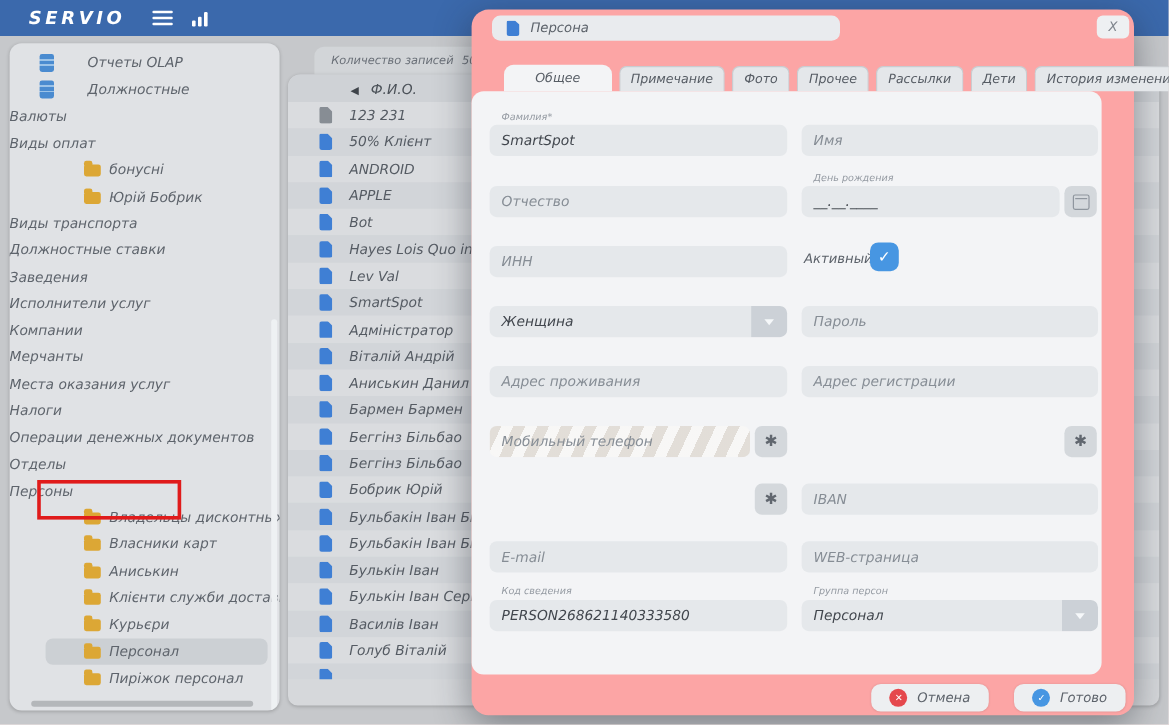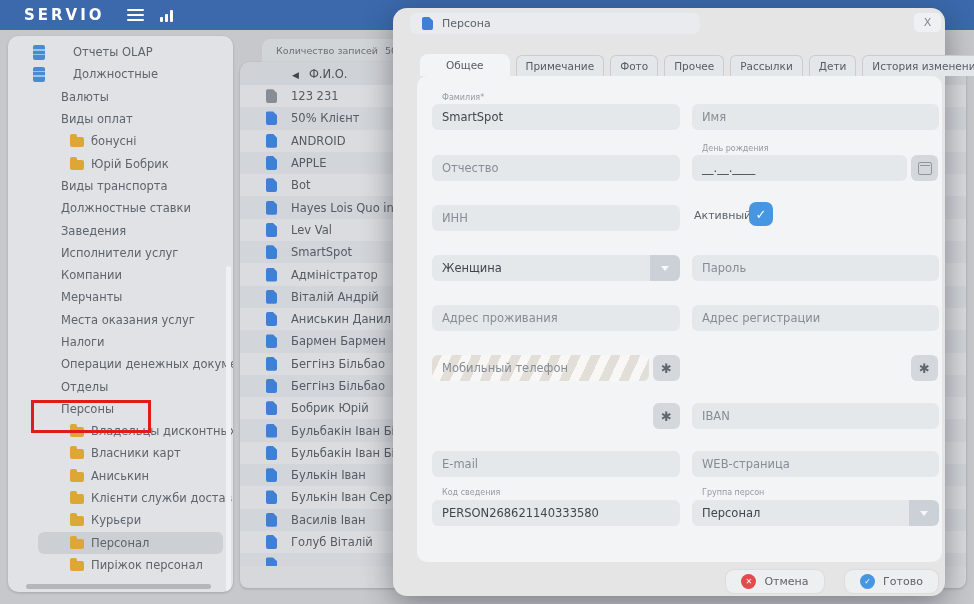--- a/index.html
+++ b/index.html
@@ -1,32 +1,32 @@
 <!DOCTYPE html>
 <html><head>
 <meta charset="utf-8">
 <style>
   html,body{margin:0;padding:0;}
   .screen{position:relative;width:974px;height:604px;overflow:hidden;background:#c6c8cb;
-    font-family:"DejaVu Sans",sans-serif;-webkit-font-smoothing:antialiased;}
+    font-family:"DejaVu Sans",sans-serif;font-style:italic;-webkit-font-smoothing:antialiased;}
   
   .topbar{position:absolute;left:0;top:0;width:974px;height:30px;background:#3b69ac;display:flex;align-items:center;z-index:5;}
   .logo{color:#fff;font-size:15px;font-weight:700;letter-spacing:3px;margin-left:24px;}
   .menu-ic{width:17px;height:12px;margin-left:22px;display:flex;flex-direction:column;justify-content:space-between;cursor:pointer;}
   .menu-ic i{height:2px;background:#fff;border-radius:1px;}
   .chart-ic{margin-left:16px;display:flex;align-items:flex-end;gap:2px;height:13px;}
   .chart-ic i{width:3px;background:#fff;border-radius:1px;}
   .chart-ic i:nth-child(1){height:5px}.chart-ic i:nth-child(2){height:8px}.chart-ic i:nth-child(3){height:12px}
   
   .sidebar{position:absolute;left:8px;top:36px;width:225px;height:556px;background:#e0e2e5;
     border-radius:10px;box-shadow:0 1px 3px rgba(0,0,0,.18);z-index:2;overflow:hidden;}
   .tree{padding-top:5px;}
   .titem{height:22.3px;display:flex;align-items:center;gap:7px;font-size:11.5px;color:#5e646c;cursor:pointer;white-space:nowrap;}
   .titem[data-css~="lvl0"]{padding-left:25px;gap:28px;}
-  .titem[data-css~="lvl1"]{padding-left:53px;}
+  .titem[data-css~="lvl1"]{}
   .titem[data-css~="lvl2"]{padding-left:62px;}
   .titem[data-css~="selected"]{background:#ccd0d4;border-radius:6px;margin-left:30px;margin-right:10px;padding-left:32px;}
   .ticon{display:none;flex:none;}
   .ticon[data-icon="report-icon"],.ticon[data-icon="directory-icon"]{display:block;width:12px;height:15px;border-radius:2px;
     background:linear-gradient(to bottom,#4a8bd0 0 4px,#9cc3e8 4px 5.5px,#4a8bd0 5.5px 8.5px,#9cc3e8 8.5px 10px,#4a8bd0 10px 100%);}
   .ticon[data-icon="folder-icon"]{display:block;width:14px;height:10px;background:#dca735;border-radius:2px;position:relative;margin-top:2px;}
   .ticon[data-icon="folder-icon"]::before{content:"";position:absolute;top:-3px;left:0;width:7px;height:4px;background:#dca735;border-radius:2px 2px 0 0;}
   .vscroll{position:absolute;right:2px;top:230px;width:5px;height:352px;background:#eef1f3;border-radius:3px;}
   .hscroll{position:absolute;left:18px;bottom:3px;width:185px;height:5px;background:#b4b7ba;border-radius:3px;}
   
@@ -40,32 +40,32 @@
   .lheader .arrow::before{content:"◀";font-size:9px;color:#3f444a;}
   .lrows{height:481px;overflow:hidden;}
   .lrow{height:22.3px;display:flex;align-items:center;padding-left:26px;gap:14px;font-size:11.5px;color:#555b63;
     white-space:nowrap;cursor:pointer;}
   .lrow:nth-child(odd){background:#dadcdf;}
   .lrow:nth-child(even){background:#d2d5d9;}
   .licon{flex:none;width:11px;height:14px;border-radius:2px;clip-path:polygon(0 0,64% 0,100% 28%,100% 100%,0 100%);}
   .licon[data-icon="doc-blue-icon"]{background:#3f7fd4;}
   .licon[data-icon="doc-gray-icon"]{background:#878d94;}
   
-  .modal{position:absolute;left:393px;top:8px;width:552px;height:588px;background:#e5e5e5;border-radius:14px;
+  .modal{position:absolute;left:393px;top:8px;width:552px;height:588px;background:#fca5a5;border-radius:14px;
     box-shadow:0 8px 30px rgba(30,35,45,.45);z-index:10;text-align:center;}
   .mtitle{position:absolute;left:17px;top:5px;width:278px;height:21px;background:#e9ebee;border-radius:7px;
     display:flex;align-items:center;gap:9px;padding-left:12px;font-size:11px;color:#5d636b;}
   .mtitle .licon{width:11px;height:13px;}
   .mclose{position:absolute;left:521px;top:5px;width:27px;height:19px;background:#eef0f2;border-radius:5px;
     display:flex;align-items:center;justify-content:center;font-size:11px;color:#80868e;cursor:pointer;}
   .tabs{position:absolute;left:27px;top:46px;height:22px;display:flex;align-items:flex-end;gap:6px;}
   .tab{height:20px;display:flex;align-items:center;padding:0 9px;background:#e4e7ea;border:1px solid #c9ccd0;border-bottom:none;
     border-radius:6px 6px 0 0;font-size:10.5px;color:#565c64;cursor:pointer;white-space:nowrap;margin-top:25px;}
   .tab[data-css~="active"]{height:22px;padding:0 26px;background:#f3f4f6;border:none;border-radius:8px 8px 0 0;}
-  .mc{position:absolute;left:24px;top:68px;width:525px;height:486px;background:#f3f4f6;border-radius:10px;}
+  .mc{position:absolute;left:0;top:68px;width:525px;height:486px;background:#f3f4f6;border-radius:10px;}
   .flabel{position:absolute;font-size:8px;color:#949aa2;white-space:nowrap;}
   .fld{position:absolute;height:26px;background:#e5e8eb;border-radius:6px;display:flex;align-items:center;
     padding:0 10px;box-sizing:border-box;font-size:11.5px;cursor:text;overflow:hidden;}
   .fld .val{color:#41464d;}
   .fld .ph{color:#868d95;}
   .fld.striped{background:repeating-linear-gradient(115deg,rgba(208,198,186,.30) 0 9px,rgba(255,255,255,.65) 9px 18px),#eae8e5;}
   .fld.sel{padding-right:38px;cursor:pointer;}
   .selbtn{position:absolute;right:0;top:0;width:30px;height:26px;background:#ccd1d7;border-radius:0 6px 6px 0;
     display:flex;align-items:center;justify-content:center;cursor:pointer;}
   .caret{width:0;height:0;border-left:4.5px solid transparent;border-right:4.5px solid transparent;border-top:5.5px solid #f6f8fa;}

